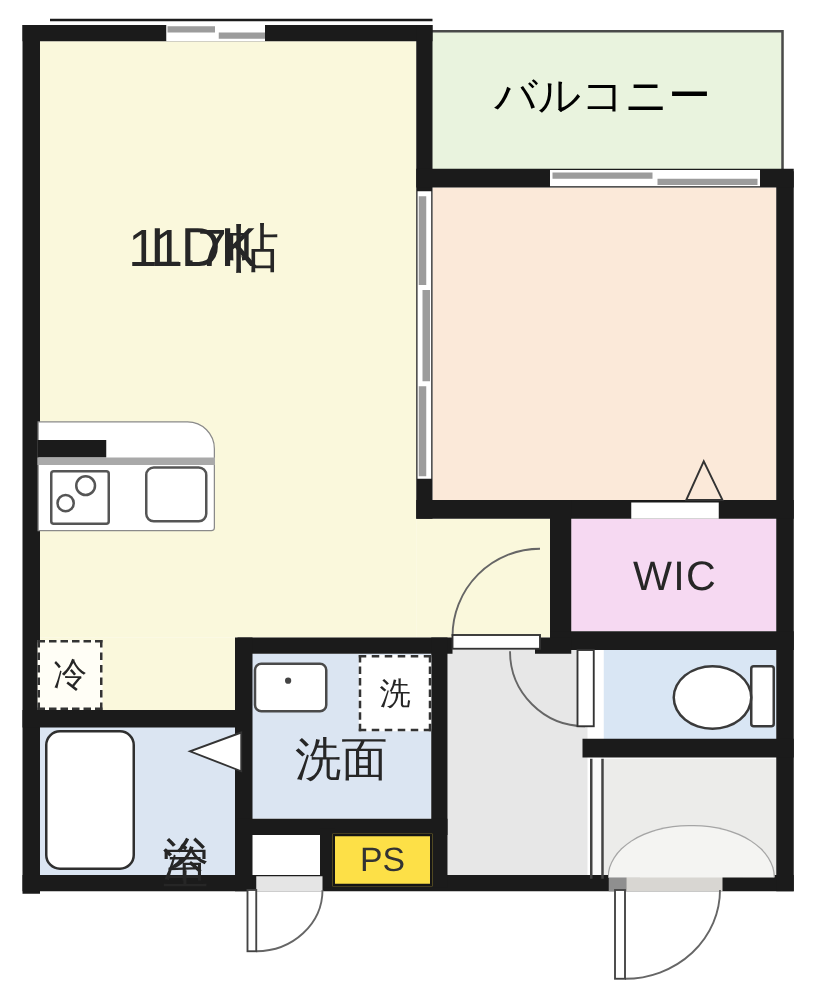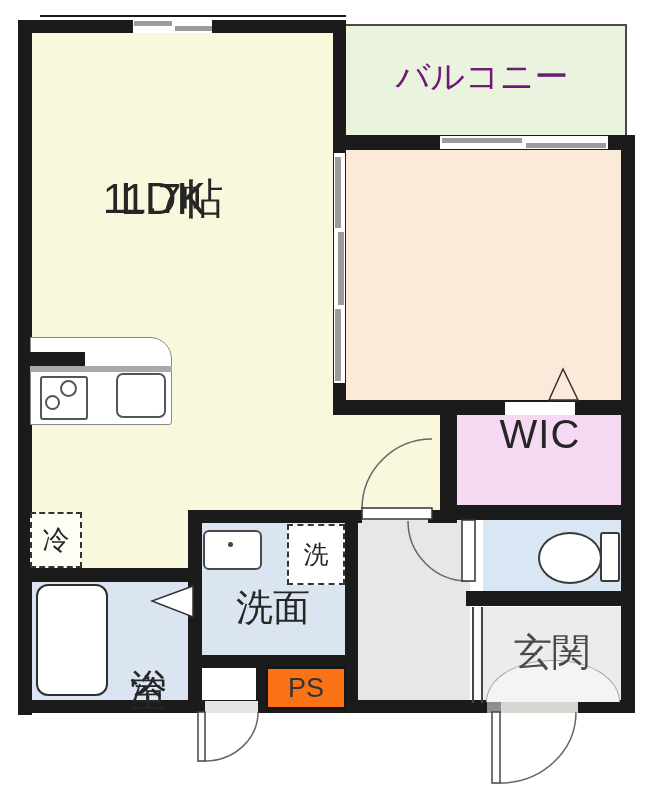--- a/index.html
+++ b/index.html
@@ -77,33 +77,33 @@
   .f-b1{left:60px;top:380px;width:17px;height:17px;}
   .f-b2{left:45px;top:395px;width:15px;height:15px;}
   .f-sink{left:116px;top:373px;width:50px;height:45px;background:#fff;border:2px solid #555;border-radius:7px;}
   .f-tub{left:36px;top:584px;width:72px;height:112px;background:#fff;border:2.5px solid #2f2f2f;border-radius:12px;}
   .f-basin{left:203px;top:530px;width:59px;height:40px;background:#fff;border:2px solid #4a4a4a;border-radius:6px;}
   .f-basin-dot{left:228px;top:542px;width:5px;height:5px;background:#444;border-radius:50%;}
   .f-tank{left:600px;top:532px;width:20px;height:50px;background:#fff;border:2px solid #3a3a3a;border-radius:3px;}
   .f-bowl{left:538px;top:532px;width:64px;height:52px;background:#fff;border:2px solid #3a3a3a;border-radius:50%;}
   .f-step{left:486px;top:660px;width:134px;height:42px;background:#f4f4f2;border:1.5px solid #a5a5a5;border-bottom:none;border-radius:68px 68px 0 0/44px 44px 0 0;}
   .mb-box{left:197px;top:666px;width:61px;height:46px;background:#fff;border:4px solid #151515;display:flex;align-items:center;justify-content:center;font-size:25px;color:#333;}
-  .ps-box{left:266px;top:667px;width:80px;height:42px;background:#f97316;border:2.5px solid #151515;display:flex;align-items:center;justify-content:center;font-size:27px;color:#333;}
+  .ps-box{left:266px;top:667px;width:80px;height:42px;background:#fde047;border:2.5px solid #151515;display:flex;align-items:center;justify-content:center;font-size:27px;color:#333;}
 
   
   .overlay{left:0;top:0;width:650px;height:800px;pointer-events:none;}
 
   
   .lbl{display:flex;align-items:center;justify-content:center;color:#262626;text-align:center;}
   .lbl-ldk{left:63px;top:143px;width:200px;height:112px;flex-direction:column;line-height:1.1;}
   .lbl-ldk .l1{font-size:44px;} .lbl-ldk .l2{font-size:42px;}
-  .lbl-balcony{left:362px;top:55px;width:240px;height:44px;font-size:34px;color:#701a75;}
+  .lbl-balcony{left:362px;top:55px;width:240px;height:44px;font-size:34px;color:#000000;}
   .lbl-yoshitsu{left:360px;top:207px;width:240px;height:140px;flex-direction:column;line-height:1.15;}
   .lbl-yoshitsu .l1{font-size:52px;} .lbl-yoshitsu .l2{font-size:48px;}
-  .lbl-wic{left:460px;top:413px;width:160px;height:42px;font-size:40px;letter-spacing:1px;}
+  .lbl-wic{left:460px;top:440px;width:160px;height:42px;font-size:33px;letter-spacing:1px;}
   .lbl-senmen{left:202px;top:584px;width:142px;height:48px;font-size:37px;}
   .lbl-bath{left:128px;top:594px;width:40px;height:98px;font-size:37px;writing-mode:vertical-rl;letter-spacing:4px;}
   .lbl-genkan{left:482px;top:630px;width:140px;height:44px;font-size:38px;color:#4a4a4a;}
 </style>
 </head>
 <body>
 
 <div id="plan">
 
   <div class="room r-ldk-main"></div>
@@ -193,15 +193,14 @@
   </svg>
 
   <div class="lbl lbl-ldk">
     <span class="l1">LDK</span>
     <span class="l2">11.7帖</span>
   </div>
   <div class="lbl lbl-balcony">バルコニー</div>
   <div class="lbl lbl-wic">WIC</div>
   <div class="lbl lbl-senmen">洗面</div>
   <div class="lbl lbl-bath">浴室</div>
-  <div class="lbl lbl-genkan">玄関</div>
 
 </div>
 
 </body></html>

